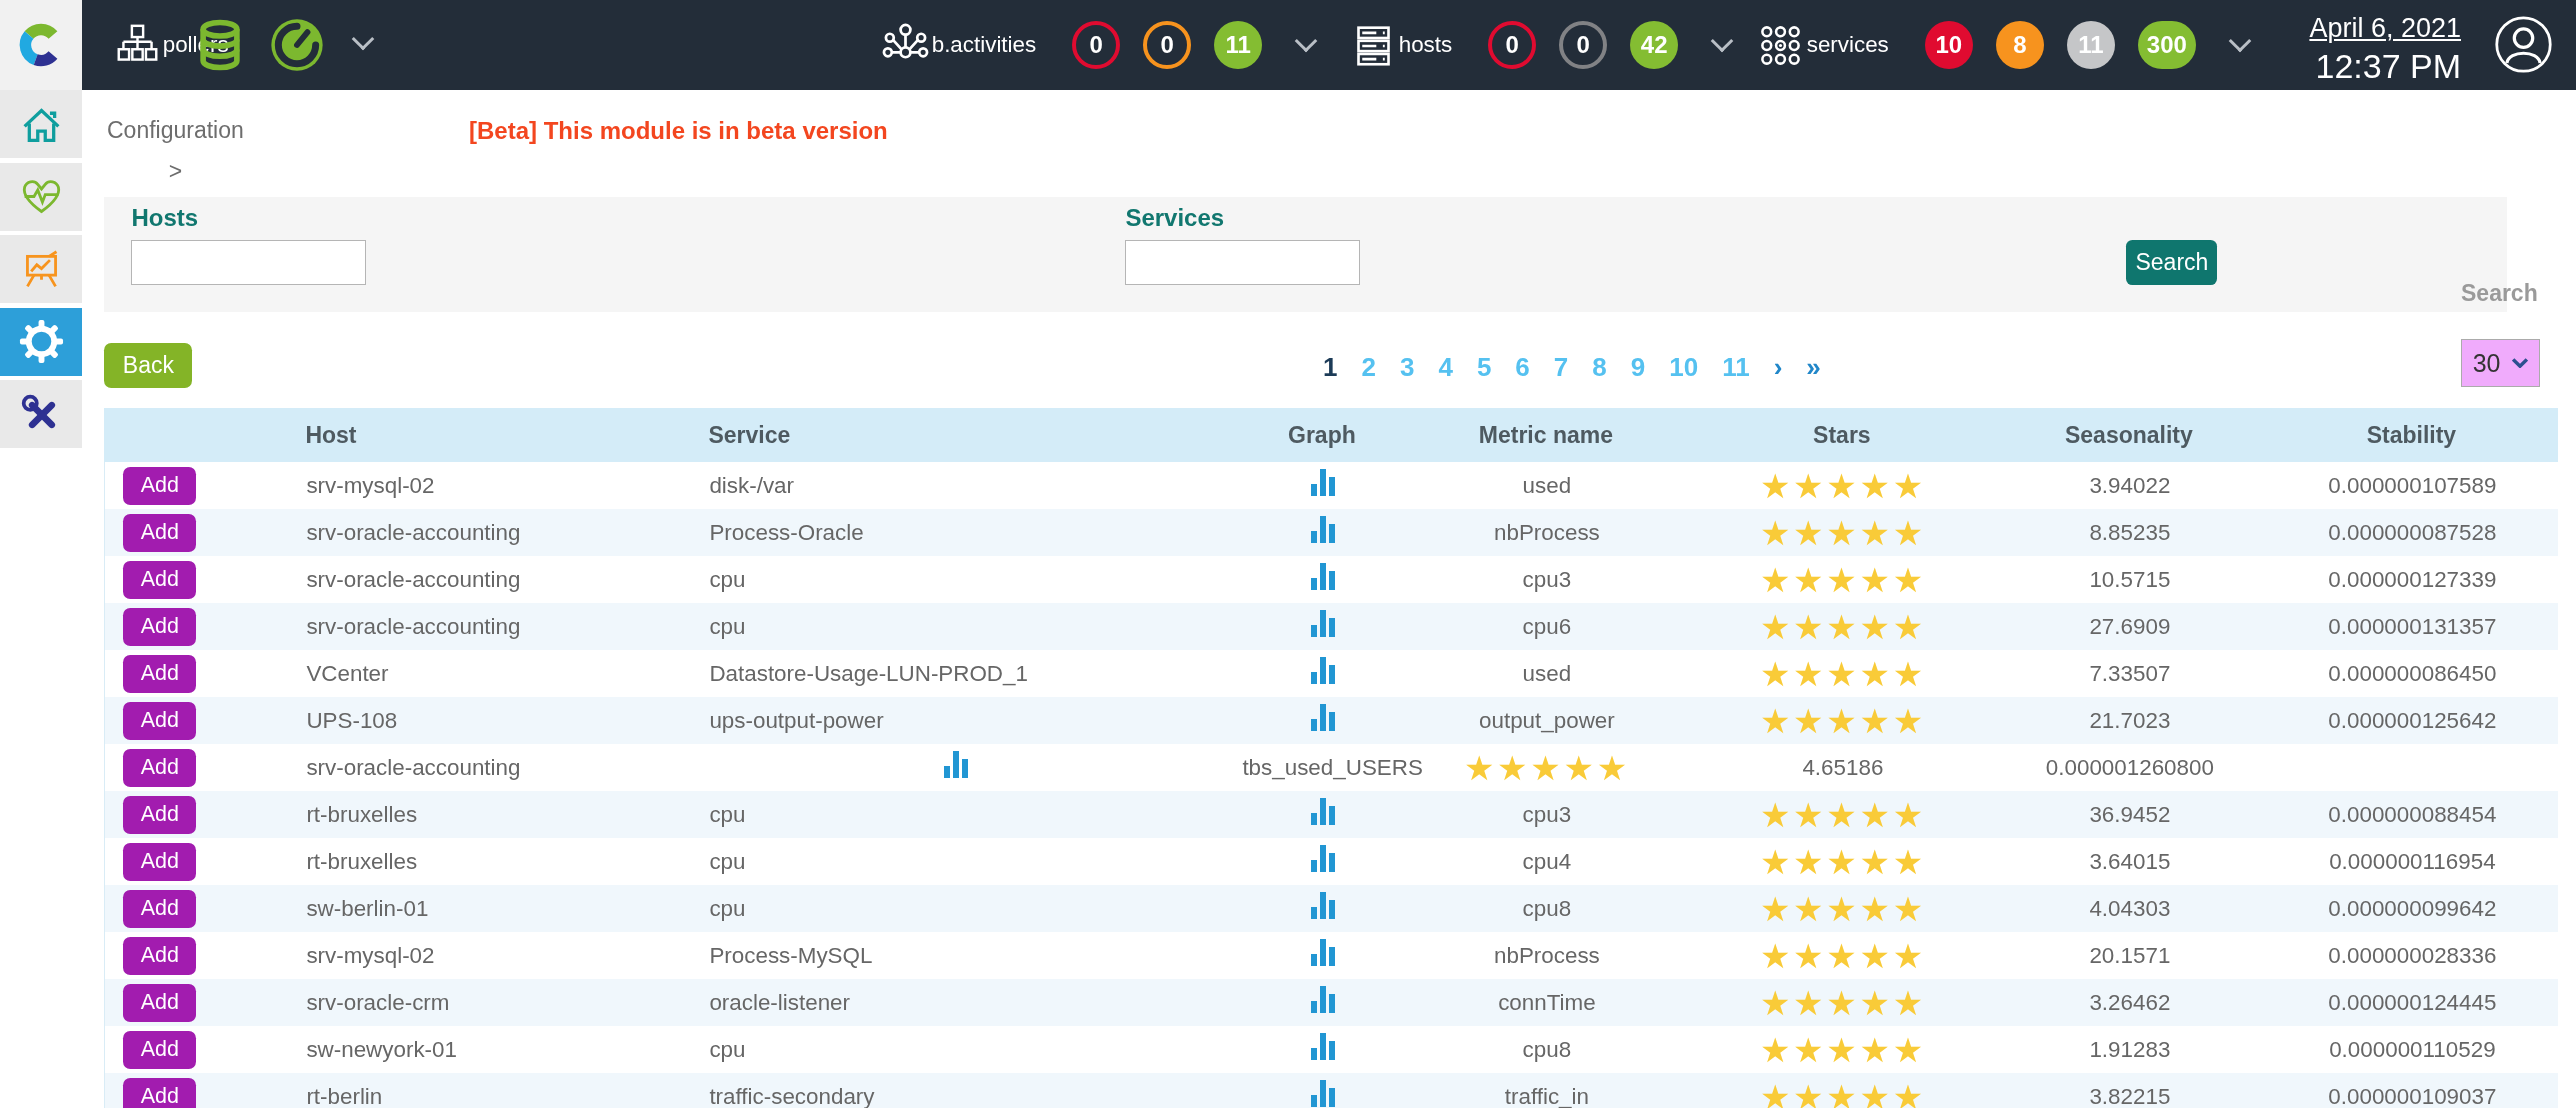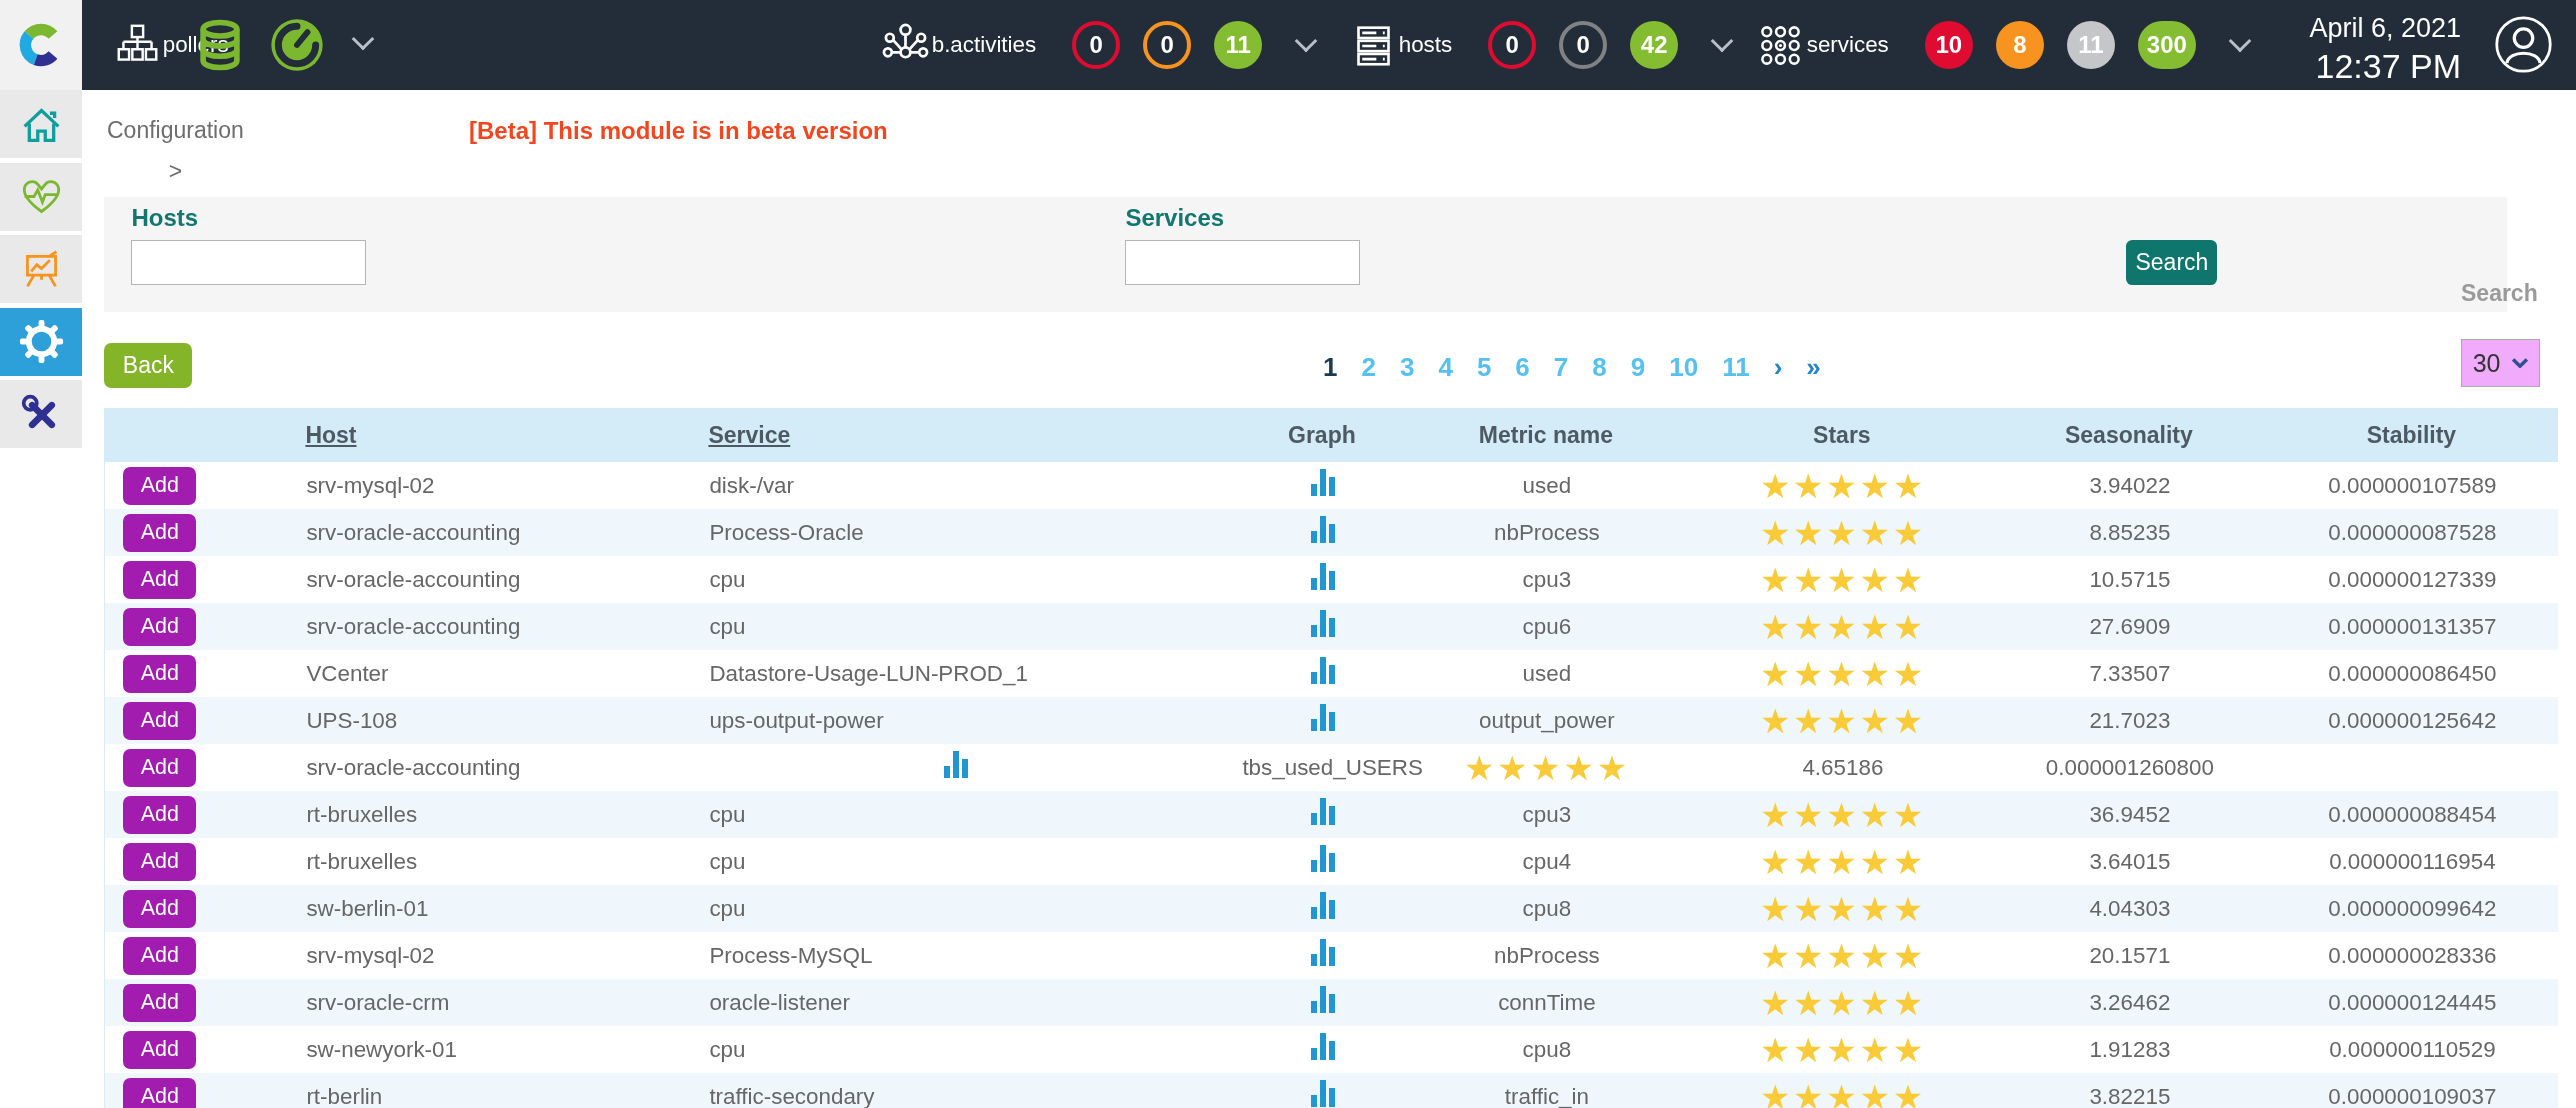--- a/index.html
+++ b/index.html
@@ -20,21 +20,21 @@
   .orange-outline { border:4.5px solid #f7931e; }
   .gray-outline   { border:4.5px solid #818285; }
   .red-fill    { background:#e00b30; }
   .orange-fill { background:#f7931e; }
   .gray-fill   { background:#c5c6c8; }
   .green-fill  { background:#84bd32; }
   .chev { width:16px; height:16px; border-right:3.6px solid #b9bfc6; border-bottom:3.6px solid #b9bfc6;
           transform:rotate(45deg); margin-top:-7.2px; }
   .topbar-icon { position:absolute; }
   .datetime { position:absolute; right:115px; top:11.6px; text-align:right; color:#fff; line-height:1.25; }
-  .datetime .date { font-size:27px; }
+  .datetime .date { font-size:27px;text-decoration:underline; }
   .datetime .time { font-size:34px; }
   .avatar { position:absolute; right:23px; top:15px; }
 
   
   .sidebar { position:absolute; left:0; top:90px; width:82px; height:1019px; background:#fff; }
   .side-item { width:82px; height:68px; margin-bottom:4.5px; background:#e9e9e9;
                display:flex; align-items:center; justify-content:center; cursor:pointer; }
   .side-item.active { background:#2d9fd9; }
 
   
@@ -68,21 +68,21 @@
   .page-size { position:absolute; left:2379px; top:249px; width:79px; height:48px; border:1.8px solid #ababab;
                display:flex; align-items:center; justify-content:space-between; padding:0 10.7px;
                font-size:25px; color:#333; background:#f0abfc; cursor:pointer; }
 
   
   .table { position:absolute; left:22.4px; top:318px; width:2454px; }
   .thead, .trow { display:grid; grid-template-columns:161px 403px 573px 161px 287px 305px 269px 296px;
                   align-items:center; }
   .thead { height:54px; background:#d4ecf8; font-weight:bold; font-size:23px; color:#4e5a61; }
   .thead .hcell { text-align:center; cursor:pointer; }
-  .thead .h-left { text-align:left; padding-left:40px;text-decoration:underline; }
+  .thead .h-left { text-align:left; padding-left:40px; }
   .trow { height:47px; font-size:22.4px; color:#666; background:#fff; border-left:0.9px solid #d9ecf6; }
   .trow.alt { background:#f0f7fc; }
   .c-add { padding-left:18px; }
   .add-btn { width:73px; height:38px; background:#a21caf; color:#fff; border:none; border-radius:7.2px;
              font-size:21.5px; cursor:pointer; }
   .c-host, .c-service { padding-left:40px; }
   .c-graph, .c-metric, .c-stars, .c-seasonality, .c-stability { text-align:center; }
   .graph-icon { display:inline-flex; align-items:flex-end; gap:2.7px; cursor:pointer; }
   .graph-icon i { display:block; width:6.3px; background:#2196d3; }
   .graph-icon i:nth-child(1) { height:12.5px; }

